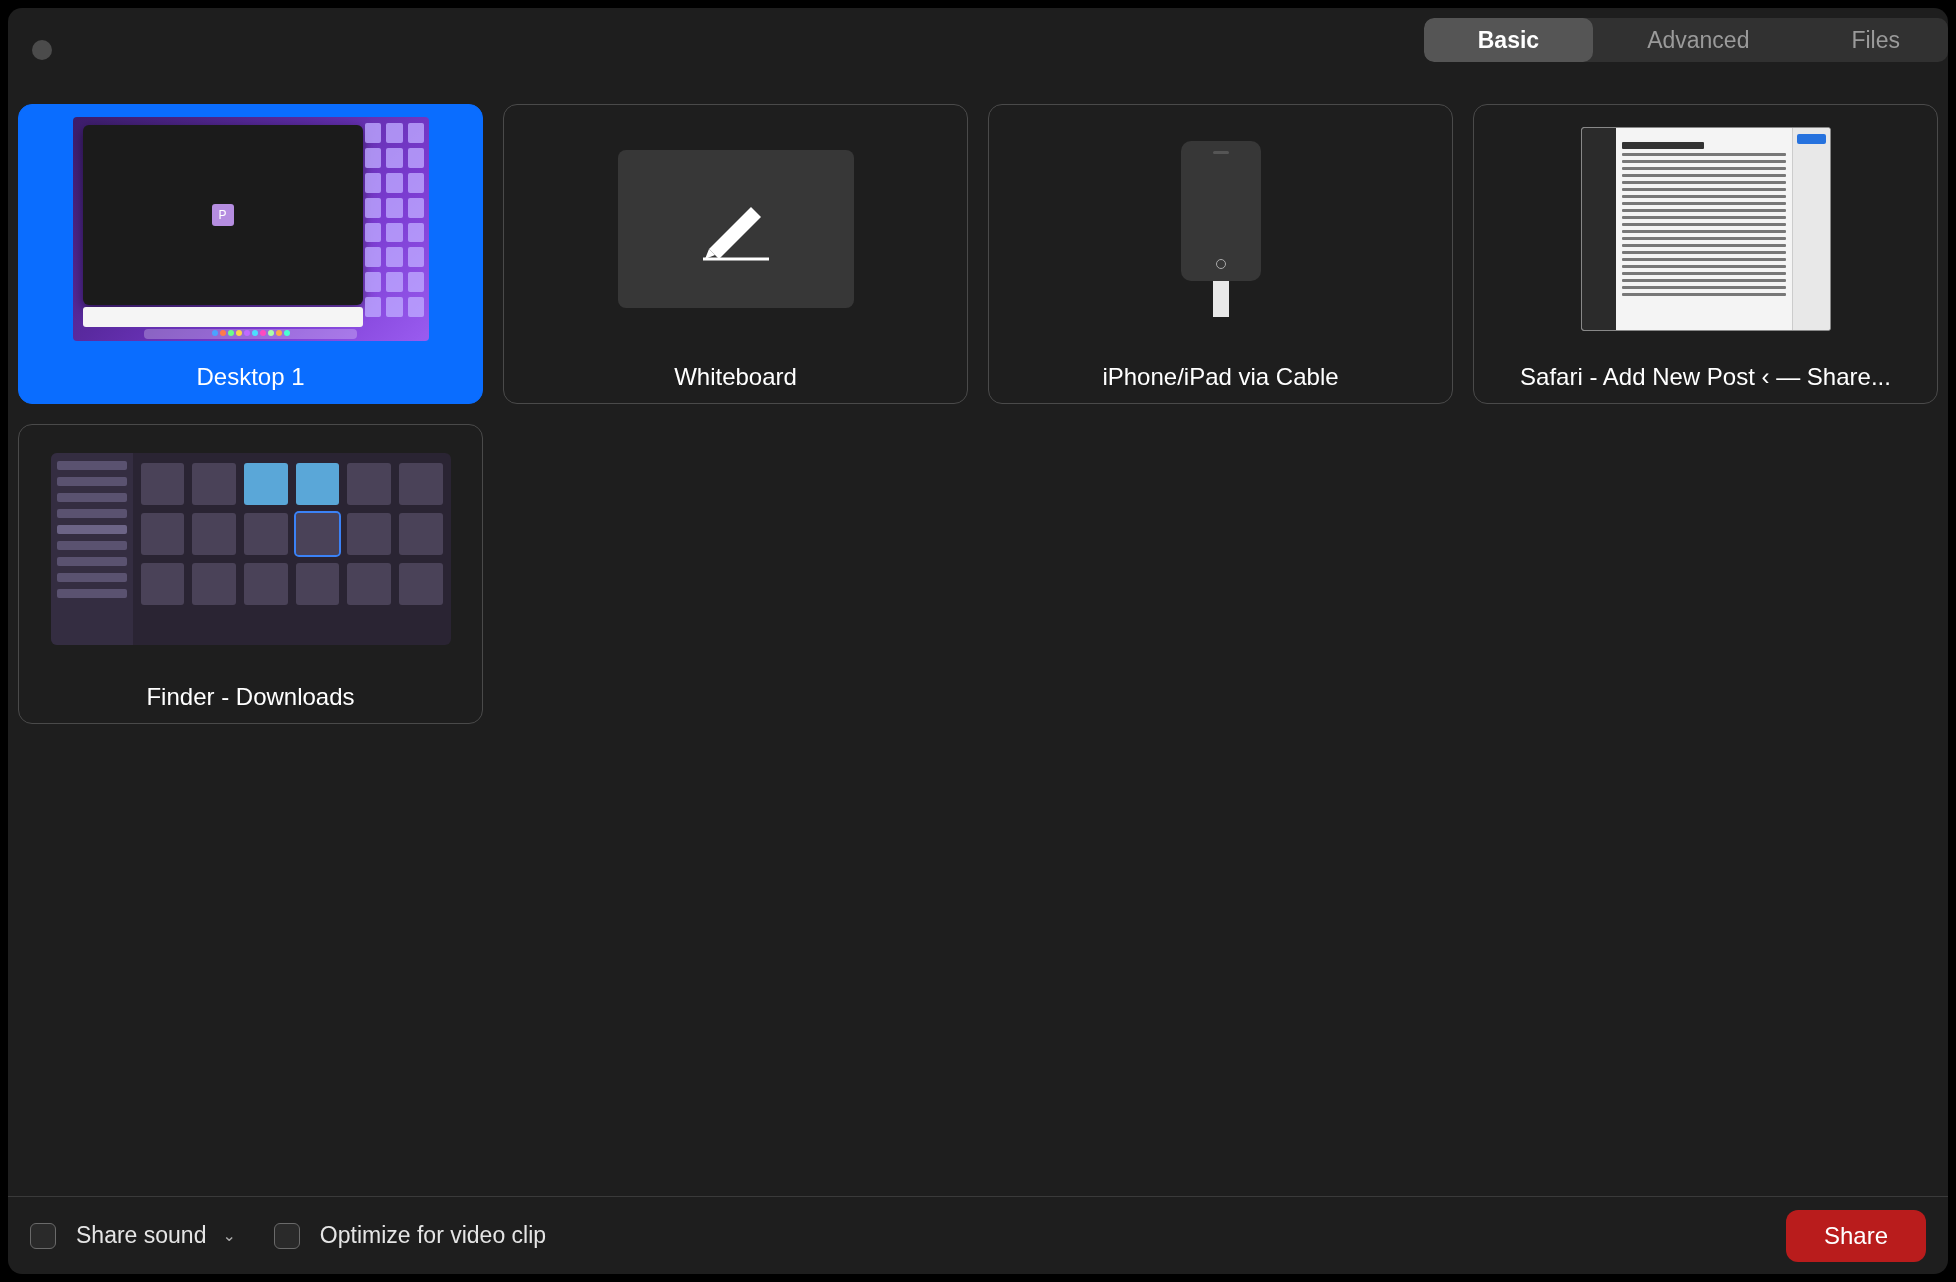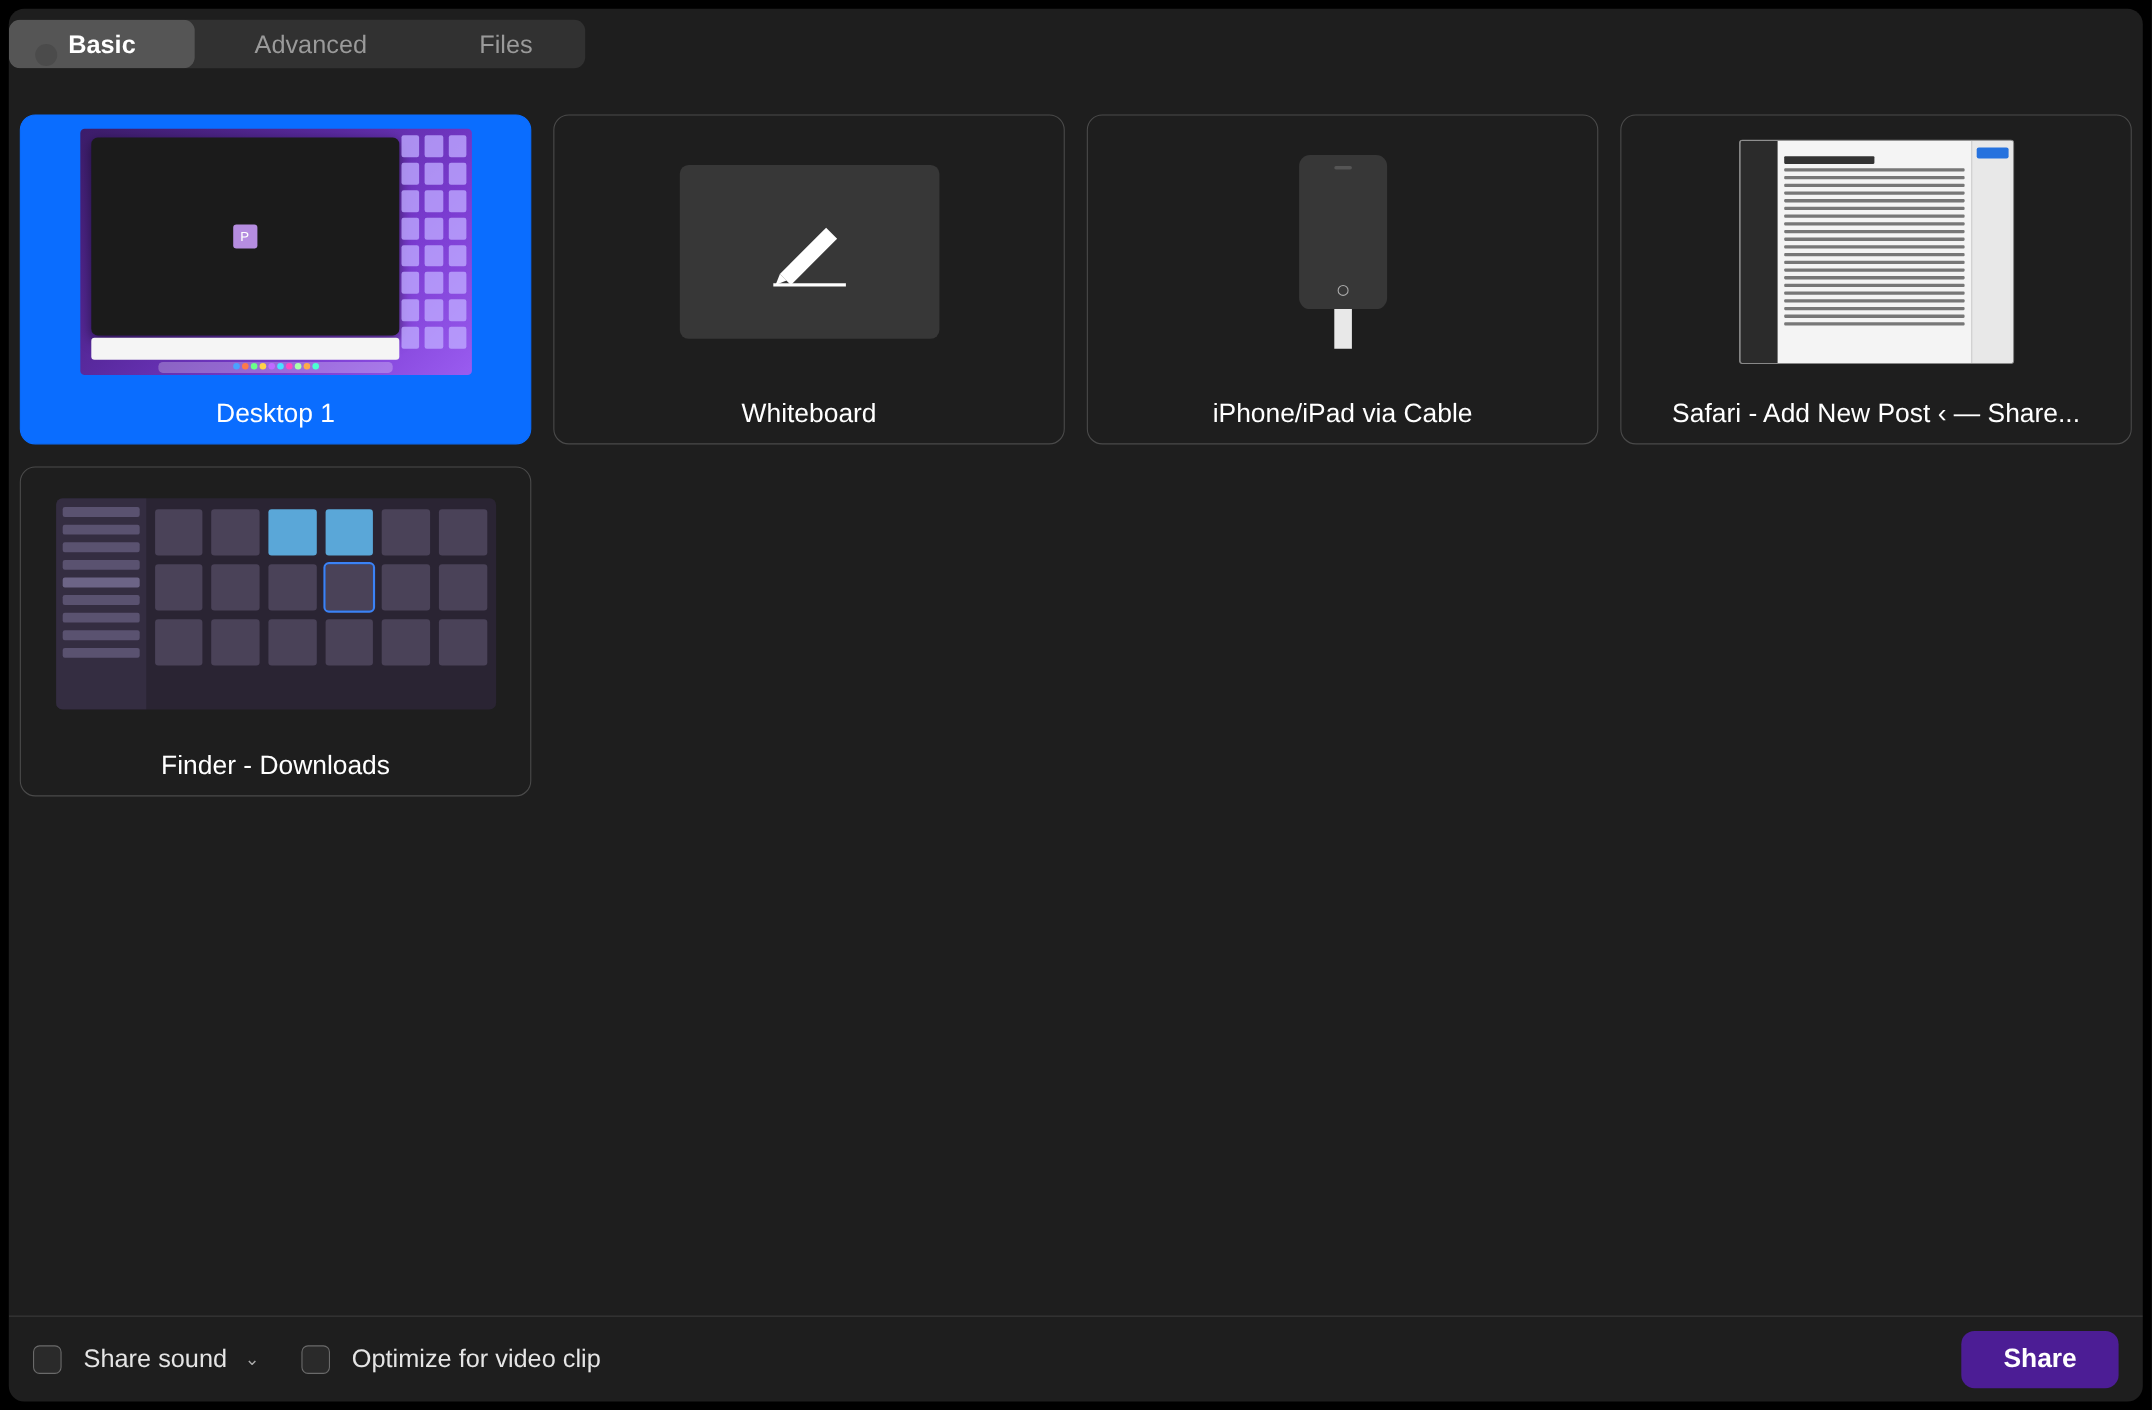--- a/index.html
+++ b/index.html
@@ -19,21 +19,21 @@
     position: relative;
     display: flex;
     flex-direction: column;
     overflow: hidden;
   }
   .titlebar {
     height: 64px;
     position: relative;
     display: flex;
     align-items: center;
-    justify-content: flex-start;
+    justify-content: flex-end;
     flex-shrink: 0;
   }
   .traffic-light {
     position: absolute;
     left: 24px;
     top: 32px;
     width: 20px; height: 20px;
     border-radius: 50%;
     background: #4b4b4b;
   }
@@ -181,22 +181,22 @@
   .chk {
     display:flex; align-items:center; gap:20px;
     font-size:23px; color:#e5e5e5; cursor:pointer;
   }
   .chk .box {
     width:26px;height:26px;border:1.5px solid #6a6a6a;border-radius:6px;background:#2a2a2a;
   }
   .chk .chev { font-size:16px;color:#aaa;margin-left:-4px;}
   .spacer{flex:1;}
   .share-btn{
-    background:#4c1d95;color:#fff;font-size:24px;
-    padding:12px 38px;border-radius:12px;cursor:pointer;border:none;font-weight:700;
+    background:#b91c1c;color:#fff;font-size:24px;
+    padding:12px 38px;border-radius:12px;cursor:pointer;border:none;font-weight:400;
   }
 </style>
 </head>
 <body>
 
 <div class="window">
 
   <div class="titlebar">
     <div class="traffic-light"></div>
     <div class="segmented">

